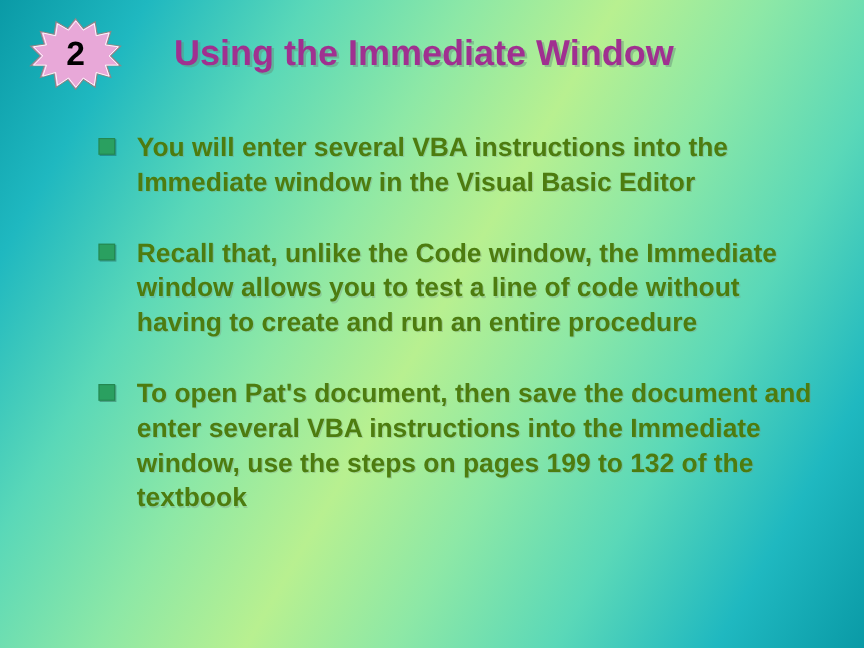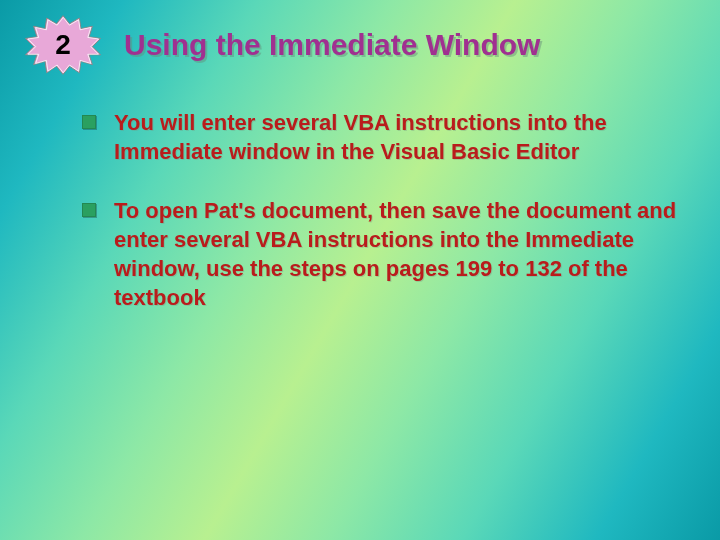--- a/index.html
+++ b/index.html
@@ -35,41 +35,41 @@
     align-items: center;
     justify-content: center;
     font-size: 28px;
     font-weight: bold;
     color: #000;
   }
 
   .title {
     position: absolute;
     top: 28px;
-    left: 124px;
+    left: 145px;
     font-size: 30px;
     font-weight: bold;
     color: #a03090;
     text-shadow: 2px 2px 0 rgba(100,140,120,0.45);
   }
 
   .content {
     position: absolute;
     top: 108px;
     left: 74px;
     right: 40px;
   }
 
   .item {
     position: relative;
     padding-left: 40px;
     margin-bottom: 30px;
     font-size: 22px;
     font-weight: bold;
-    color: #b91c1c;
+    color: #4d7c0f;
     line-height: 1.32;
     text-shadow: 1px 1px 0 rgba(120,150,130,0.35);
   }
 
   .bullet {
     position: absolute;
     left: 8px;
     top: 7px;
     width: 14px;
     height: 14px;
@@ -91,15 +91,19 @@
 
 <div class="title">Using the Immediate Window</div>
 
 <div class="content">
   <div class="item">
     <span class="bullet"></span>
     <span>You will enter several VBA instructions into the Immediate window in the Visual Basic Editor</span>
   </div>
   <div class="item">
     <span class="bullet"></span>
+    <span>Recall that, unlike the Code window, the Immediate window allows you to test a line of code without having to create and run an entire procedure</span>
+  </div>
+  <div class="item">
+    <span class="bullet"></span>
     <span>To open Pat's document, then save the document and enter several VBA instructions into the Immediate window, use the steps on pages 199 to 132 of the textbook</span>
   </div>
 </div>
 
 </body></html>

